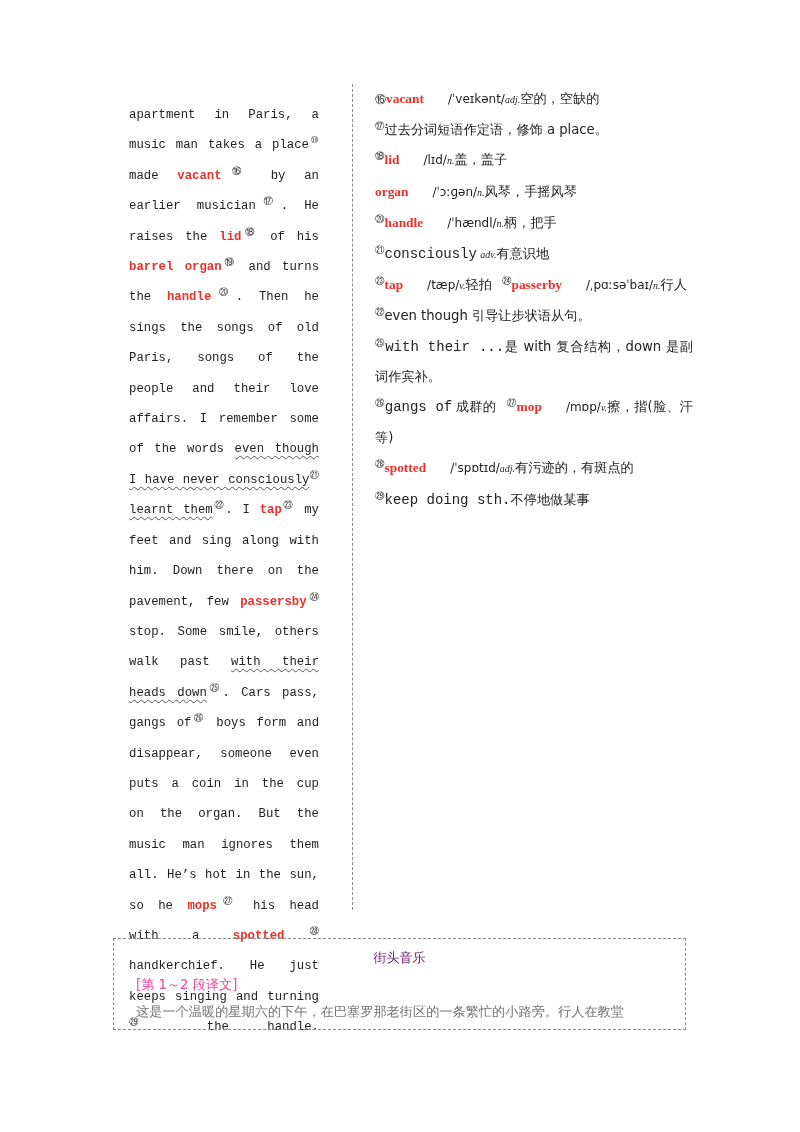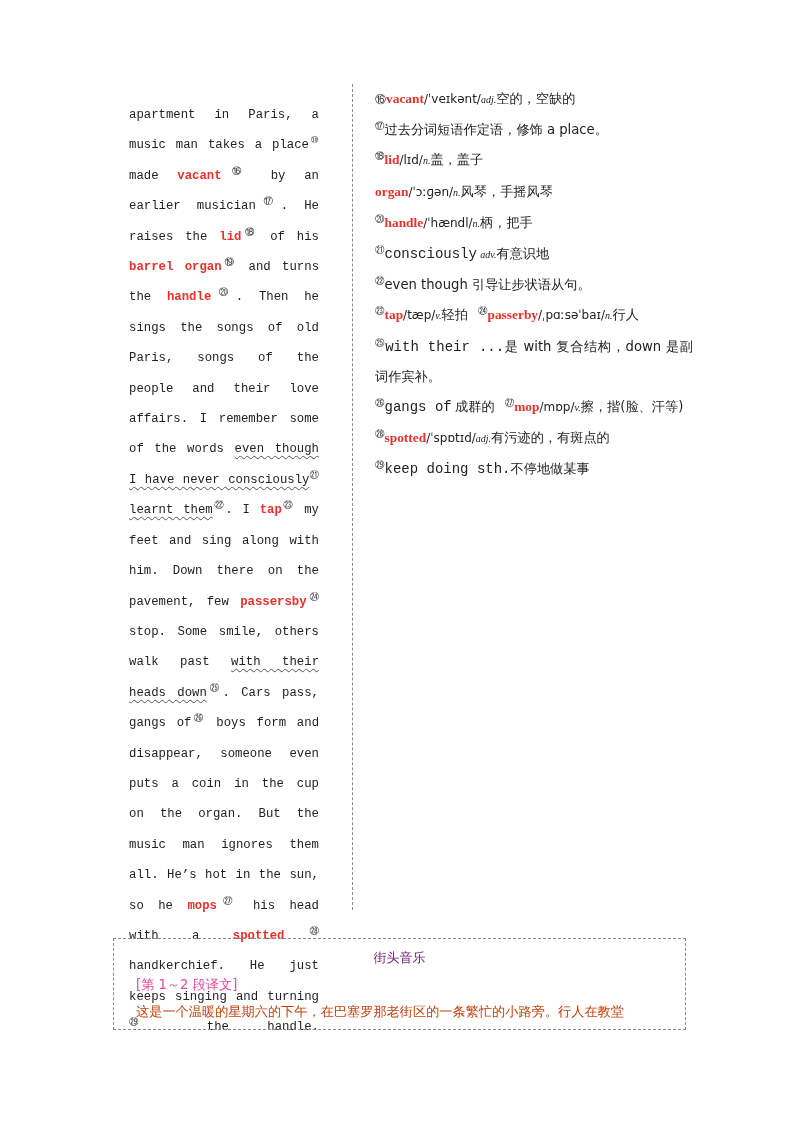--- a/index.html
+++ b/index.html
@@ -96,20 +96,21 @@
   }
   .kw-mono {
     color: #e8312a;
     font-weight: bold;
     font-family: "Liberation Mono", "DejaVu Sans Mono", monospace;
   }
   .phon {
     font-family: "DejaVu Sans", sans-serif;
     font-size: 12px;
     color: #222;
+    padding-left: 24px;
   }
   .pos {
     font-style: italic;
     font-family: "Liberation Serif", "DejaVu Serif", serif;
     font-size: 10px;
   }
   .cn {
     font-family: "DejaVu Sans", sans-serif;
     font-size: 13.2px;
   }
@@ -158,21 +159,21 @@
   }
   .transbox .tb-label {
     font-family: "DejaVu Sans", sans-serif;
     font-size: 13.2px;
     color: #ec4899;
     margin: 9px 0 0 22px;
   }
   .transbox .tb-body {
     font-family: "DejaVu Sans", sans-serif;
     font-size: 13.2px;
-    color: #c2410c;
+    color: #737373;
     line-height: 22px;
     margin: 7px 14px 0 22px;
     text-align: justify;
     text-align-last: left;
   }
 </style>
 </head>
 <body>
 
 <div class="page">
@@ -193,23 +194,23 @@
 
       <p class="note"><span class="cnum">⑱</span><span class="kw">lid</span><span class="phon">/lɪd/</span><span class="pos">n.</span><span class="cn">盖，盖子</span></p>
 
 
       <p class="note"><span class="kw">organ</span><span class="phon">/ˈɔːɡən/</span><span class="pos">n.</span><span class="cn">风琴，手摇风琴</span></p>
 
       <p class="note"><span class="cnum">⑳</span><span class="kw">handle</span><span class="phon">/ˈhændl/</span><span class="pos">n.</span><span class="cn">柄，把手</span></p>
 
       <p class="note"><span class="cnum">㉑</span><span class="en">consciously</span>&nbsp;<span class="pos">adv.</span><span class="cn">有意识地</span></p>
 
+      <p class="note"><span class="cnum">㉓</span><span class="kw">tap</span><span class="phon">/tæp/</span><span class="pos">v.</span><span class="cn">轻拍</span>&nbsp;&nbsp;&nbsp;<span class="cnum">㉔</span><span class="kw">passerby</span><span class="phon">/ˌpɑːsəˈbaɪ/</span><span class="pos">n.</span><span class="cn">行人</span></p>
+
       <p class="note"><span class="cnum">㉒</span><span class="cn">even though 引导让步状语从句。</span></p>
-
-      <p class="note"><span class="cnum">㉓</span><span class="kw">tap</span><span class="phon">/tæp/</span><span class="pos">v.</span><span class="cn">轻拍</span>&nbsp;&nbsp;&nbsp;<span class="cnum">㉔</span><span class="kw">passerby</span><span class="phon">/ˌpɑːsəˈbaɪ/</span><span class="pos">n.</span><span class="cn">行人</span></p>
 
       <p class="note"><span class="cnum">㉕</span><span class="en">with their ...</span><span class="cn">是 with 复合结构，down 是副词作宾补。</span></p>
 
       <p class="note"><span class="cnum">㉖</span><span class="en">gangs of</span>&nbsp;<span class="cn">成群的</span>&nbsp;&nbsp;&nbsp;<span class="cnum">㉗</span><span class="kw">mop</span><span class="phon">/mɒp/</span><span class="pos">v.</span><span class="cn">擦，揩(脸、汗等)</span></p>
 
       <p class="note"><span class="cnum">㉘</span><span class="kw">spotted</span><span class="phon">/ˈspɒtɪd/</span><span class="pos">adj.</span><span class="cn">有污迹的，有斑点的</span></p>
 
       <p class="note"><span class="cnum">㉙</span><span class="en">keep doing sth.</span><span class="cn">不停地做某事</span></p>
 
 

